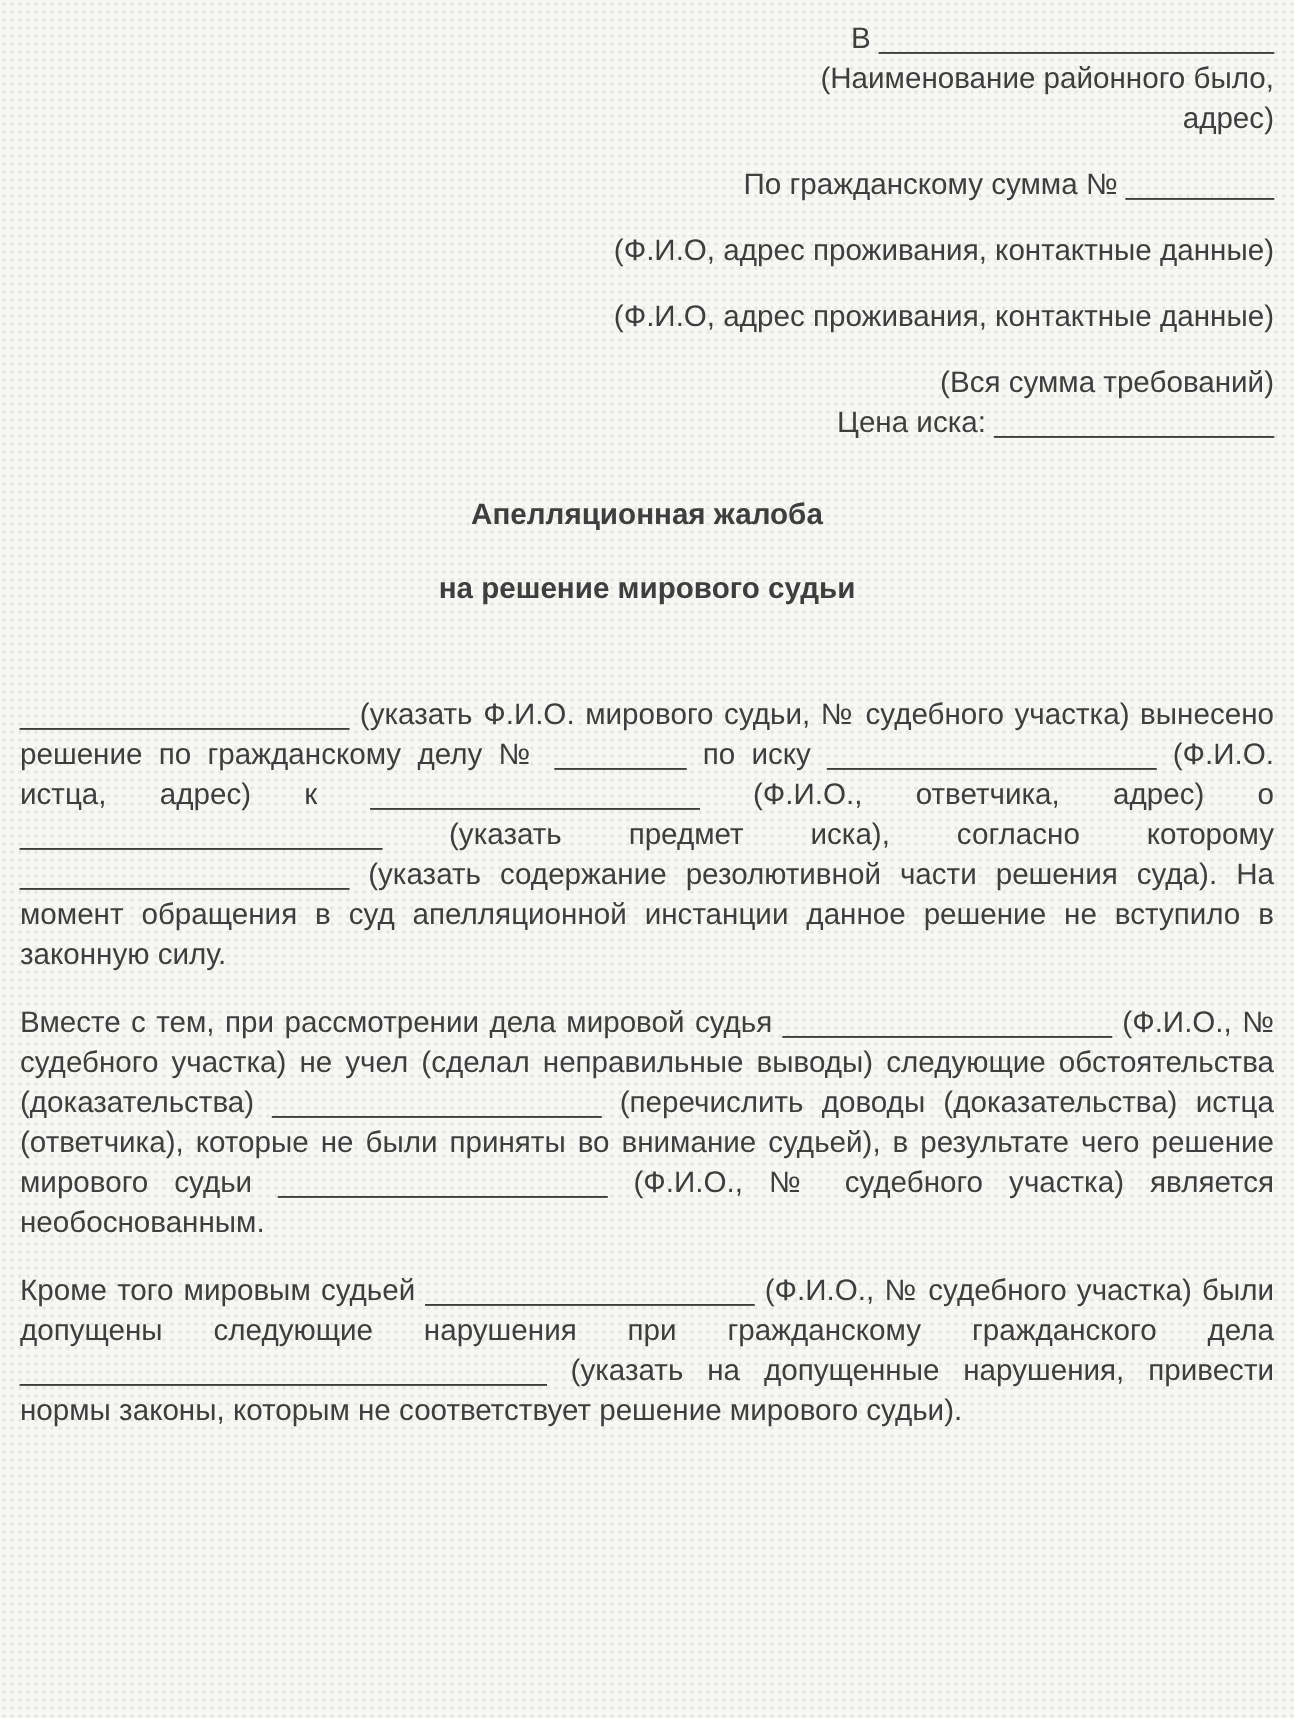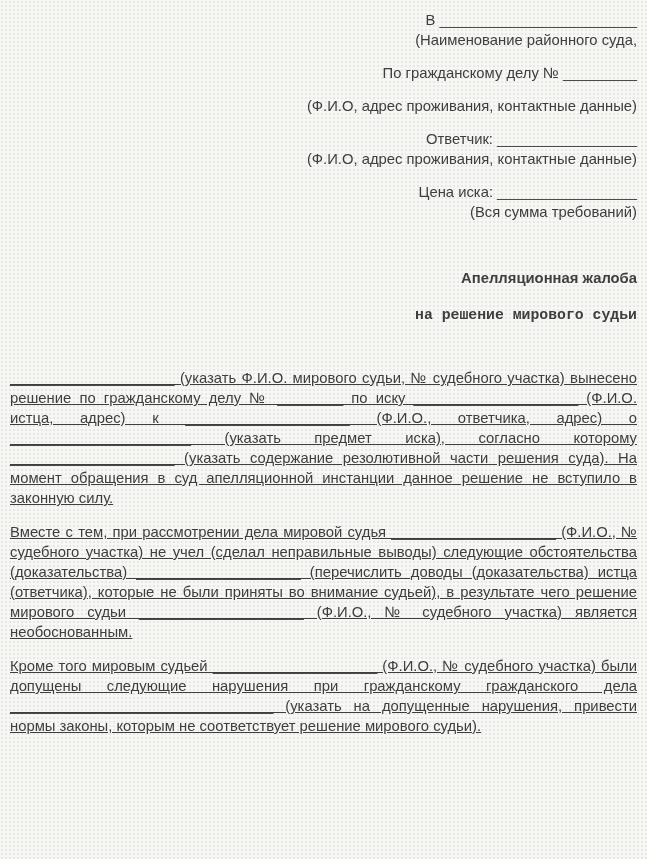--- a/index.html
+++ b/index.html
@@ -29,69 +29,67 @@
     line-height: 20px;
   }
   .h-group {
     margin-bottom: 13px;
   }
   .h-group:last-child {
     margin-bottom: 0;
   }
   
   .doc-title {
-    margin-top: 46px;
-    text-align: right;
+    margin-top: 26px;
+    text-align: center;
     font-size: 14.8px;
     font-weight: bold;
     line-height: 20px;
   }
   .doc-title .t-line2 {
     margin-top: 17px;
-    font-family: Liberation Mono, monospace;
   }
   
   .doc-body {
     margin-top: 43px;
     font-size: 14.8px;
     line-height: 20px;
   }
   .doc-body p {
     margin: 0 0 14px 0;
     text-align: justify;
     text-justify: inter-word;
-    text-decoration: underline;
   }
   .doc-body p:last-child {
     margin-bottom: 0;
   }
 </style>
 </head>
 <body>
 
 <div class="page">
 
   <div class="doc-header">
     <div class="h-group">
       <div>В ________________________</div>
-      <div>(Наименование районного суда,</div>
+      <div>(Наименование районного было,</div>
+      <div>адрес)</div>
     </div>
     <div class="h-group">
-      <div>По гражданскому делу № _________</div>
+      <div>По гражданскому сумма № _________</div>
     </div>
     <div class="h-group">
       <div>(Ф.И.О, адрес проживания, контактные данные)</div>
     </div>
     <div class="h-group">
-      <div>Ответчик: _________________</div>
       <div>(Ф.И.О, адрес проживания, контактные данные)</div>
     </div>
     <div class="h-group">
+      <div>(Вся сумма требований)</div>
       <div>Цена иска: _________________</div>
-      <div>(Вся сумма требований)</div>
     </div>
   </div>
 
   <div class="doc-title">
     <div class="t-line1">Апелляционная жалоба</div>
     <div class="t-line2">на решение мирового судьи</div>
   </div>
 
   <div class="doc-body">
     <p>____________________ (указать Ф.И.О. мирового судьи, № судебного участка) вынесено решение по гражданскому делу № ________ по иску ____________________ (Ф.И.О. истца, адрес) к ____________________ (Ф.И.О., ответчика, адрес) о ______________________ (указать предмет иска), согласно которому ____________________ (указать содержание резолютивной части решения суда). На момент обращения в суд апелляционной инстанции данное решение не вступило в законную силу.</p>

